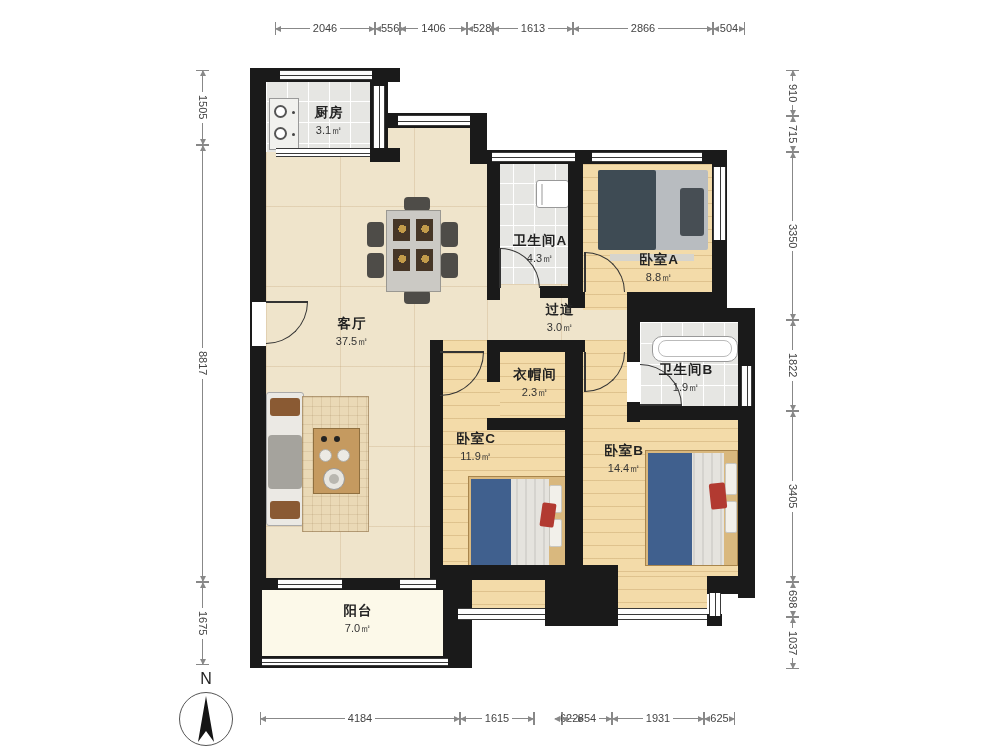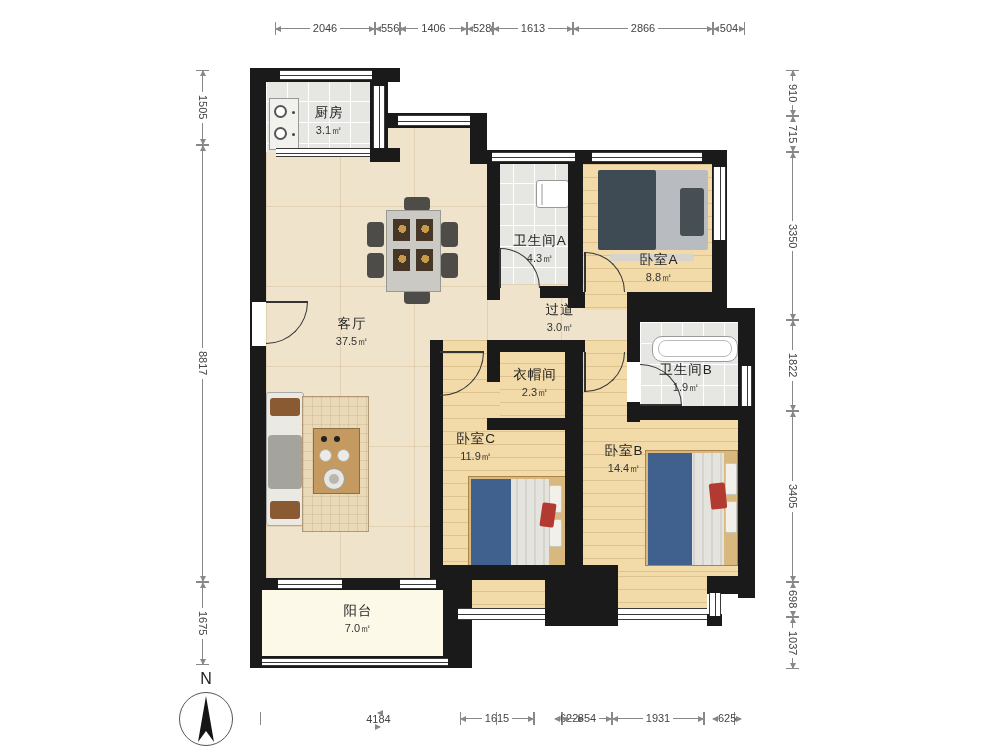--- a/index.html
+++ b/index.html
@@ -27,21 +27,21 @@
   .winv::after{content:"";position:absolute;top:0;bottom:0;left:50%;border-left:1px solid #3a3a3a;}
   .arc{position:absolute;box-sizing:border-box;border:0 solid #333;background:transparent;}
   .arc.br{border-right:1.4px solid #333;border-bottom:1.4px solid #333;border-bottom-right-radius:100% 100%;}
   .arc.tr{border-right:1.4px solid #333;border-top:1.4px solid #333;border-top-right-radius:100% 100%;}
   .panel{position:absolute;background:#333;}
   
   .fu{position:absolute;box-sizing:border-box;}
   .round{border-radius:50%;}
   
   .rlab{position:absolute;transform:translateX(-50%);text-align:center;color:#222;white-space:nowrap;}
-  .rlab .nm{display:block;font-size:13.5px;font-weight:400;letter-spacing:1px;}
+  .rlab .nm{display:block;font-size:13.5px;font-weight:700;letter-spacing:1px;}
   .rlab .ar{display:block;font-size:11px;color:#333;margin-top:1px;}
   
   .dimseg{position:absolute;height:13px;display:flex;align-items:center;
           border-left:1px solid #888;border-right:1px solid #888;box-sizing:border-box;}
   .dimseg .ln{flex:1;height:0;border-top:1px solid #888;position:relative;min-width:2px;}
   .dimseg .ln.l::before{content:"";position:absolute;left:-1px;top:-3.5px;
       border-top:3px solid transparent;border-bottom:3px solid transparent;border-right:6px solid #888;}
   .dimseg .ln.r::after{content:"";position:absolute;right:-1px;top:-3.5px;
       border-top:3px solid transparent;border-bottom:3px solid transparent;border-left:6px solid #888;}
   .dimseg .tx{padding:0 3px;font-size:11px;color:#444;line-height:13px;white-space:nowrap;}
@@ -287,21 +287,21 @@
       <div class="dimseg" style="left: 573px; top: 22px; width: 140px;">
         <span class="ln l"></span>
         <span class="tx">2866</span>
         <span class="ln r"></span>
       </div>
       <div class="dimseg" style="left: 713px; top: 22px; width: 32px;">
         <span class="ln l"></span>
         <span class="tx">504</span>
         <span class="ln r"></span>
       </div>
-      <div class="dimseg" style="left: 260px; top: 712px; width: 237px; flex-direction: column;">
+      <div class="dimseg" style="left: 260px; top: 712px; width: 200px;">
         <span class="ln l"></span>
         <span class="tx">4184</span>
         <span class="ln r"></span>
       </div>
       <div class="dimseg" style="left: 460px; top: 712px; width: 74px;">
         <span class="ln l"></span>
         <span class="tx">1615</span>
         <span class="ln r"></span>
       </div>
       <div class="dimseg" style="left: 534px; top: 712px; width: 28px; padding-left: 20px;">
@@ -312,21 +312,21 @@
       <div class="dimseg" style="left: 562px; top: 712px; width: 50px;">
         <span class="ln l"></span>
         <span class="tx">854</span>
         <span class="ln r"></span>
       </div>
       <div class="dimseg" style="left: 612px; top: 712px; width: 92px;">
         <span class="ln l"></span>
         <span class="tx">1931</span>
         <span class="ln r"></span>
       </div>
-      <div class="dimseg" style="left: 704px; top: 712px; width: 31px; padding-left: 8px;">
+      <div class="dimseg" style="left: 704px; top: 712px; width: 31px;">
         <span class="ln l"></span>
         <span class="tx">625</span>
         <span class="ln r"></span>
       </div>
       <div class="dimsegv" style="left: 196px; top: 70px; height: 75px;">
         <span class="ln l"></span>
         <span class="tx">1505</span>
         <span class="ln r"></span>
       </div>
       <div class="dimsegv" style="left: 196px; top: 145px; height: 437px;">

